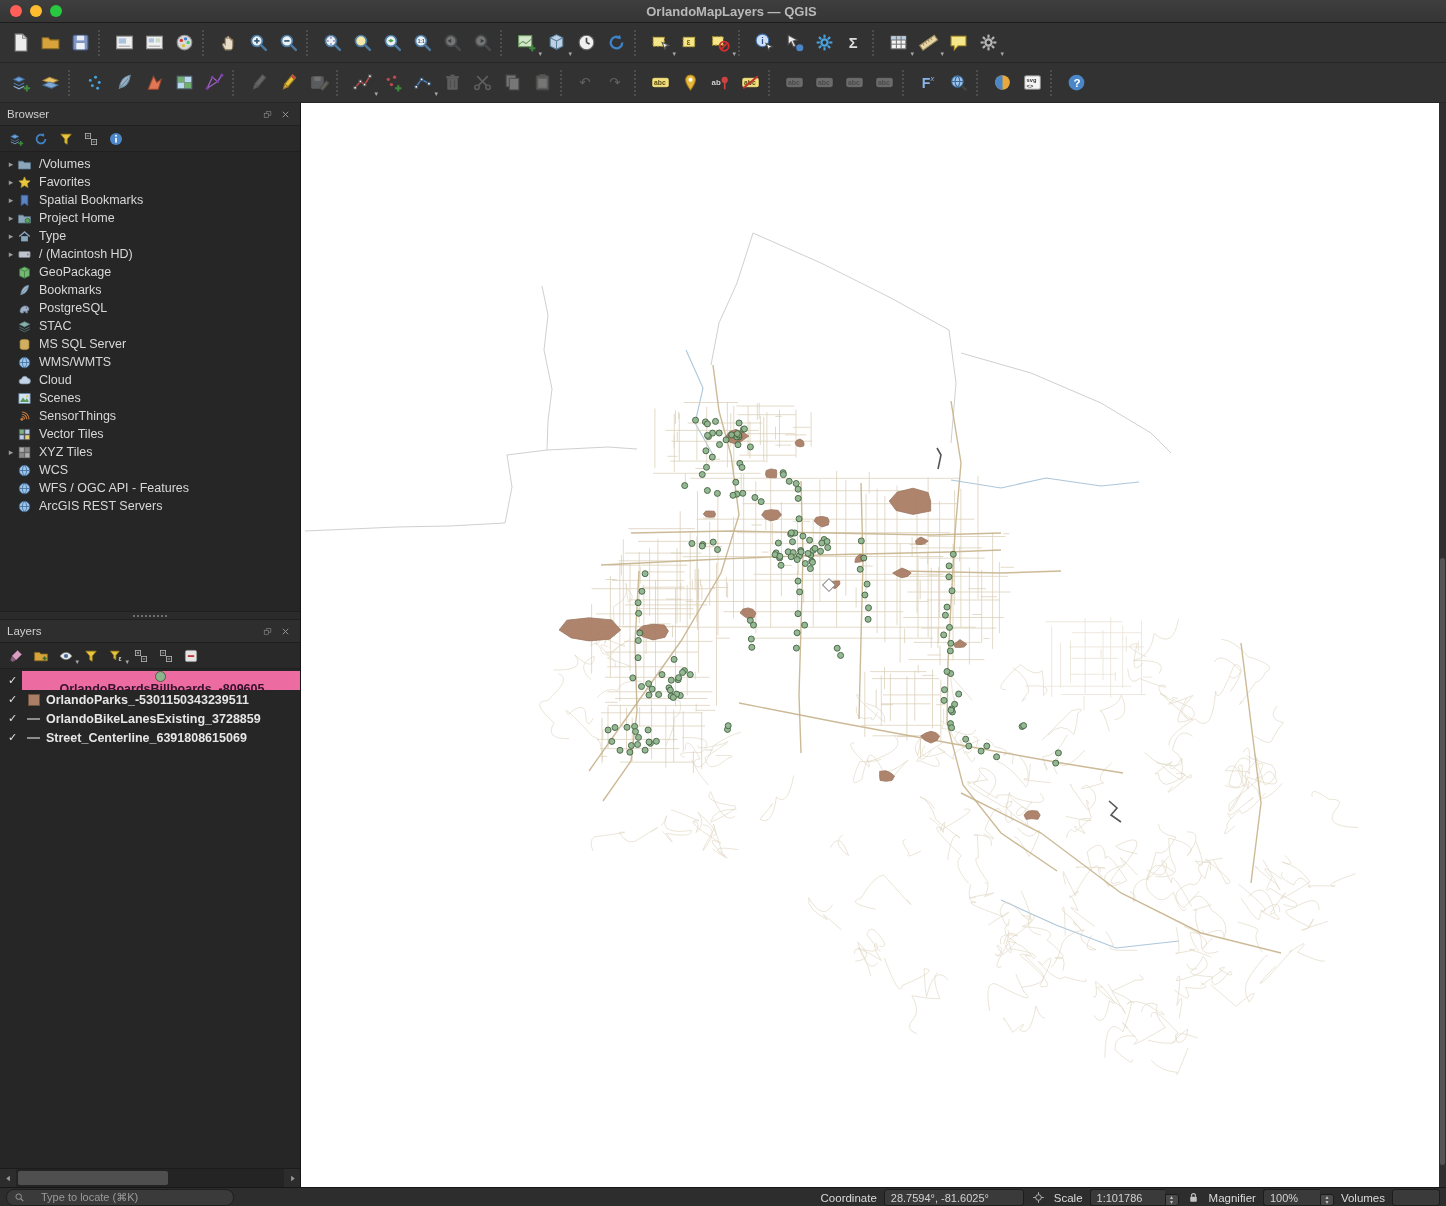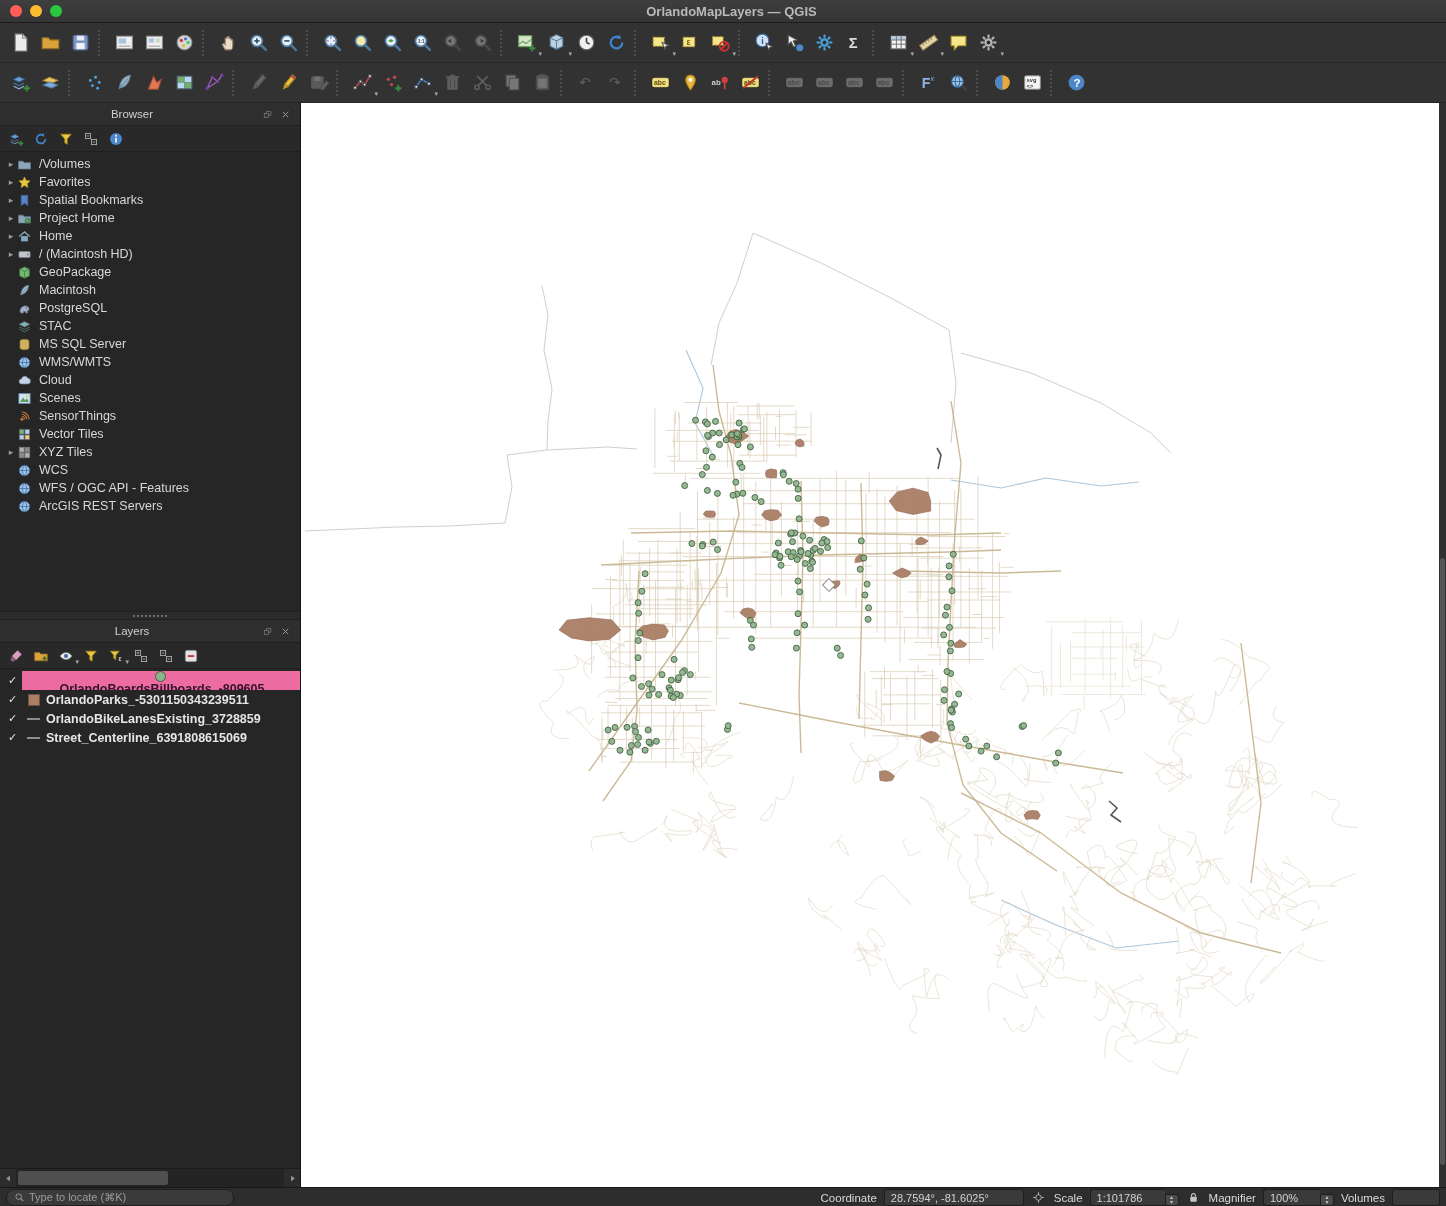--- a/index.html
+++ b/index.html
@@ -14,21 +14,21 @@
   .tbtn{width:30px;height:30px;border-radius:4px;display:flex;align-items:center;justify-content:center;position:relative;flex:0 0 auto;}
   .tbtn svg{width:21px;height:21px;}
   .tbtn .dd{position:absolute;right:-1px;bottom:0;font-size:7px;color:#a8a8a8;}
   .tbtn.disabled{opacity:.35;filter:grayscale(.85);}
   .main{display:flex;height:1084px;}
   .left{width:300px;background:#262626;border-right:1px solid #161616;display:flex;flex-direction:column;flex:0 0 auto;}
   .panel{display:flex;flex-direction:column;overflow:hidden;}
   #browser-panel{height:508px;}
   #layers-panel{flex:1;}
   .panel-header{height:22px;background:#2e2e2e;border-bottom:1px solid #1f1f1f;display:flex;align-items:center;padding:0 7px;font-size:11.5px;color:#cfcfcf;flex:0 0 auto;}
-  .ph-title{flex:1;text-align:center;}
+  .ph-title{flex:1;}
   .ph-btn{width:15px;height:14px;margin-left:3px;display:flex;align-items:center;justify-content:center;}
   .ph-btn svg{width:11px;height:11px;}
   .panel-toolbar{height:25px;background:#292929;border-bottom:1px solid #1f1f1f;display:flex;align-items:center;padding:0 4px;gap:2px;flex:0 0 auto;}
   .ptbtn{width:23px;height:22px;border-radius:3px;display:flex;align-items:center;justify-content:center;position:relative;}
   .ptbtn svg{width:16px;height:16px;}
   .ptbtn .dd{position:absolute;right:-2px;bottom:1px;font-size:7px;color:#a8a8a8;}
   .tree{flex:1;overflow:hidden;padding-top:3px;}
   .titem{height:18px;display:flex;align-items:center;padding-left:5px;font-size:12.5px;color:#d8d8d8;white-space:nowrap;}
   .arrow{width:12px;font-size:9px;color:#9a9a9a;text-align:center;flex:0 0 auto;}
   .ticon{width:17px;height:16px;margin-right:5px;flex:0 0 auto;display:flex;align-items:center;}
@@ -49,21 +49,21 @@
   .hscroll{height:18px;background:#2c2c2c;border-top:1px solid #1c1c1c;display:flex;align-items:center;flex:0 0 auto;}
   .hs-btn{width:16px;height:100%;display:flex;align-items:center;justify-content:center;}
   .hs-btn svg{width:9px;height:9px;}
   .hs-track{flex:1;height:100%;background:#242424;position:relative;}
   .hs-thumb{position:absolute;left:2px;top:2px;bottom:2px;width:150px;background:#4f4f4f;border-radius:2px;}
   .map{flex:1;position:relative;background:#ffffff;overflow:hidden;}
   #map-svg{position:absolute;left:0;top:0;}
   .vscroll{position:absolute;right:0;top:0;bottom:0;width:7px;background:#2f2f2f;}
   .vs-thumb{position:absolute;right:1px;width:5px;top:42%;height:56%;background:#555;border-radius:3px;}
   .statusbar{height:19px;border-top:1px solid #171717;background:#2d2d2d;display:flex;align-items:center;padding:0 6px;gap:7px;font-size:11.5px;color:#cfcfcf;overflow:hidden;}
-  .locate{width:212px;height:15px;background:#3a3a3a;border:1px solid #1f1f1f;border-radius:8px;display:flex;align-items:center;gap:4px;padding:0 7px;color:#9a9a9a;font-size:11px;flex:0 0 auto;}
+  .locate{width:212px;height:15px;background:#3a3a3a;border:1px solid #1f1f1f;border-radius:8px;display:flex;align-items:center;gap:16px;padding:0 7px;color:#9a9a9a;font-size:11px;flex:0 0 auto;}
   .locate svg{width:11px;height:11px;flex:0 0 auto;}
   .sb-spacer{flex:1;}
   .sb-label{font-weight:400;color:#dadada;flex:0 0 auto;}
   .sb-field{height:15px;background:#3a3a3a;border:1px solid #1d1d1d;border-radius:3px;display:flex;align-items:center;padding:0 6px;font-size:11px;color:#d2d2d2;flex:0 0 auto;}
   .sb-combo{display:flex;align-items:flex-end;flex:0 0 auto;}
   .sb-combo .sb-field{border-radius:3px 0 0 3px;border-right:none;}
   .stepper{width:12px;background:#4a4a4a;border:1px solid #1d1d1d;border-radius:0 3px 3px 0;display:flex;flex-direction:column;align-items:center;justify-content:center;font-size:6px;line-height:5px;color:#c0c0c0;}
   .sb-icon{width:16px;height:16px;display:flex;align-items:center;justify-content:center;flex:0 0 auto;}
   .sb-icon svg{width:13px;height:13px;}
 </style>
@@ -672,21 +672,21 @@
             <span class="tlabel">Project Home</span>
           </div>
           <div class="titem">
             <span class="arrow">▸</span>
             <span class="ticon">
               <svg viewBox="0 0 20 20">
                 <path d="M3 10l7-6 7 6" fill="none" stroke="#88a8c0" stroke-width="1.8"></path>
                 <rect x="5.5" y="9.5" width="9" height="7" fill="#88a8c0"></rect>
               </svg>
             </span>
-            <span class="tlabel">Home</span>
+            <span class="tlabel">Type</span>
           </div>
           <div class="titem">
             <span class="arrow">▸</span>
             <span class="ticon">
               <svg viewBox="0 0 20 20">
                 <rect x="2.5" y="6" width="15" height="8" rx="1.5" fill="#c0c4cc" stroke="#7a7e88"></rect>
                 <circle cx="14.5" cy="10" r="1.2" fill="#7a7e88"></circle>
               </svg>
             </span>
             <span class="tlabel">/ (Macintosh HD)</span>
@@ -702,21 +702,21 @@
             <span class="tlabel">GeoPackage</span>
           </div>
           <div class="titem">
             <span class="arrow"></span>
             <span class="ticon">
               <svg viewBox="0 0 20 20">
                 <path d="M15.5 3c-6 1-9.5 5-10.5 12.5 5.5-1 9.5-4.5 10.5-12.5z" fill="#9fb6c8" stroke="#6a8aa0"></path>
                 <line x1="5" y1="15.5" x2="13.5" y2="6" stroke="#6a8aa0"></line>
               </svg>
             </span>
-            <span class="tlabel">Macintosh</span>
+            <span class="tlabel">Bookmarks</span>
           </div>
           <div class="titem">
             <span class="arrow"></span>
             <span class="ticon">
               <svg viewBox="0 0 20 20">
                 <path d="M4 14.5c0-5 3-8 7-8 3 0 5 2 5 4 0 1.5-1 2.6-2.2 2.6V16h-2v-2H8.5v2H6z" fill="#9fb0c4" stroke="#6a7a94"></path>
                 <circle cx="12.6" cy="9.2" r=".8" fill="#4a5a74"></circle>
               </svg>
             </span>
             <span class="tlabel">PostgreSQL</span>

